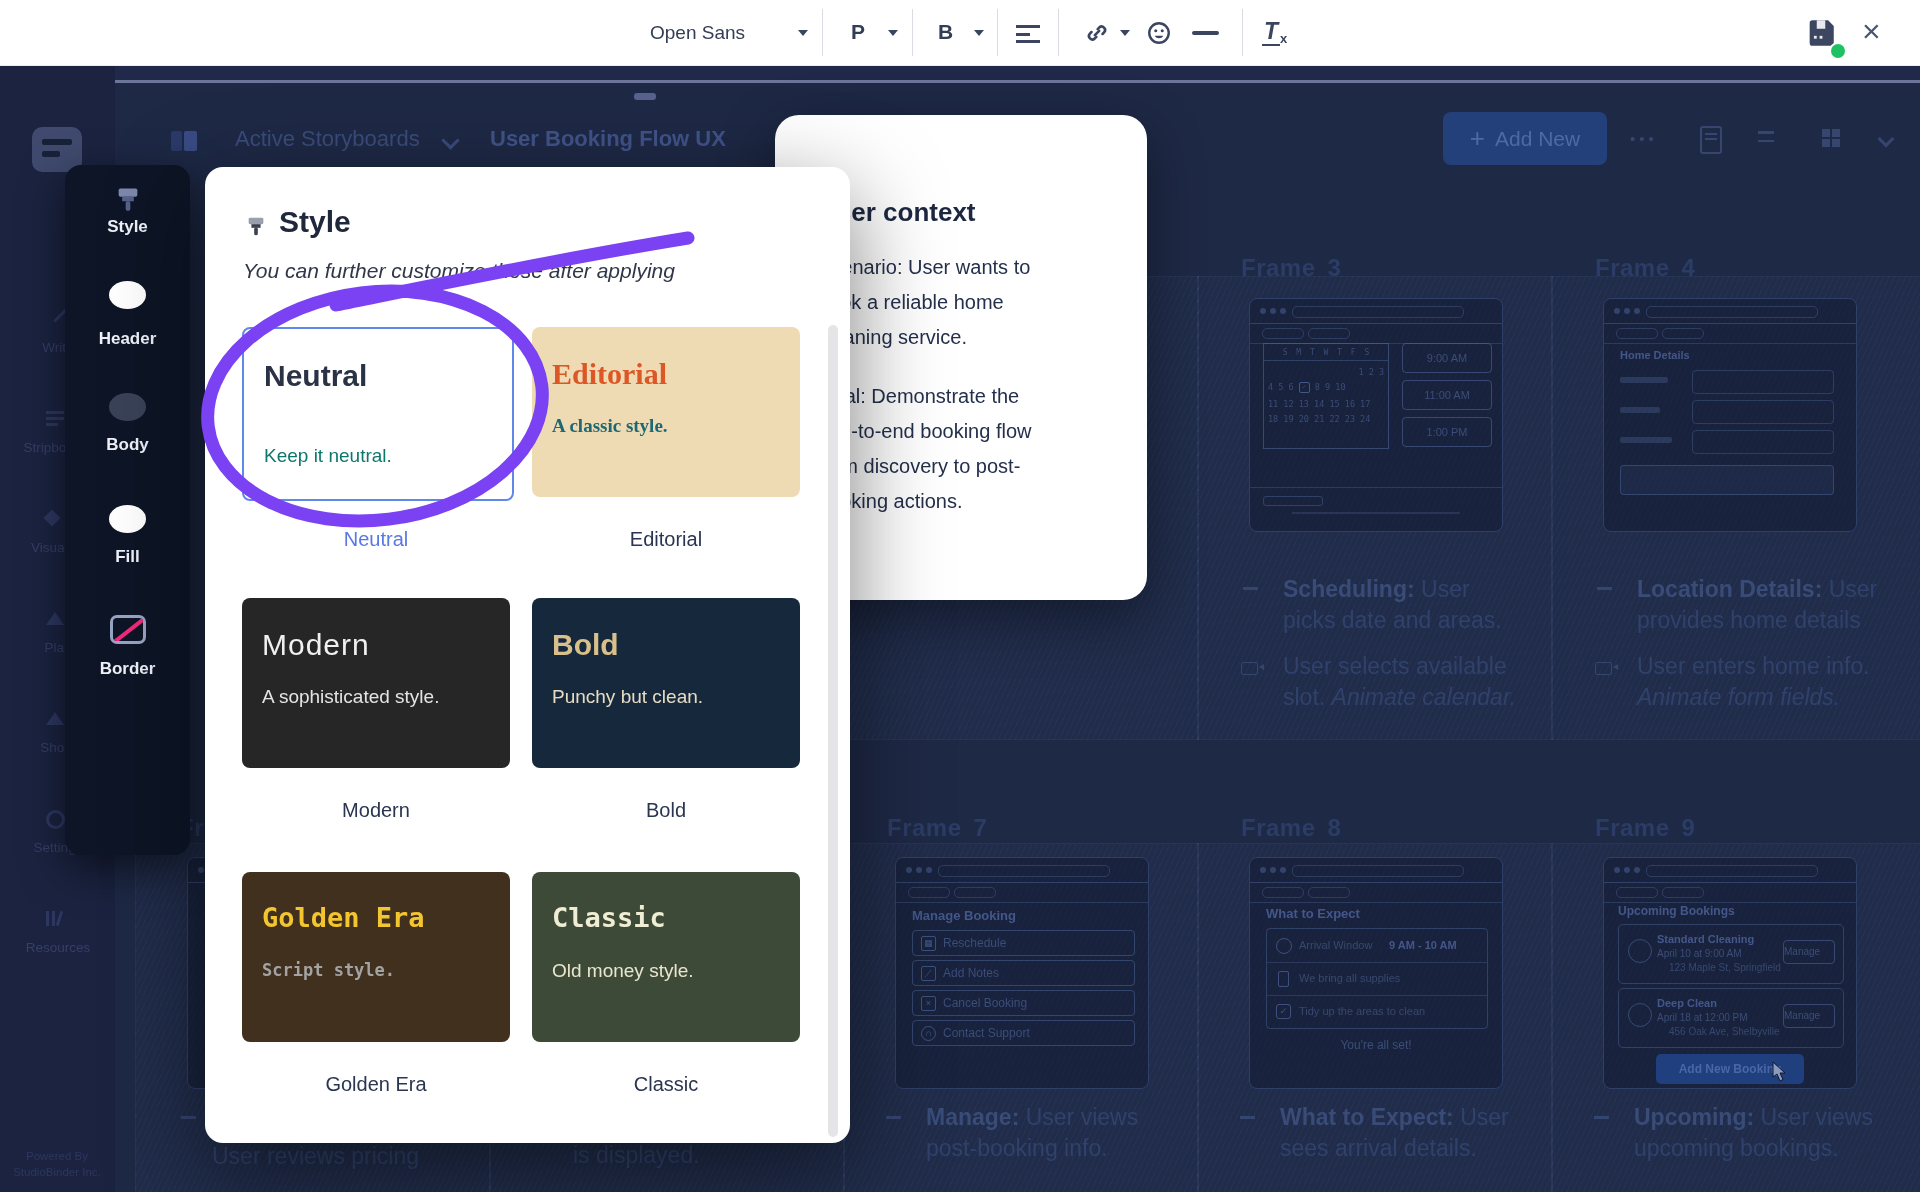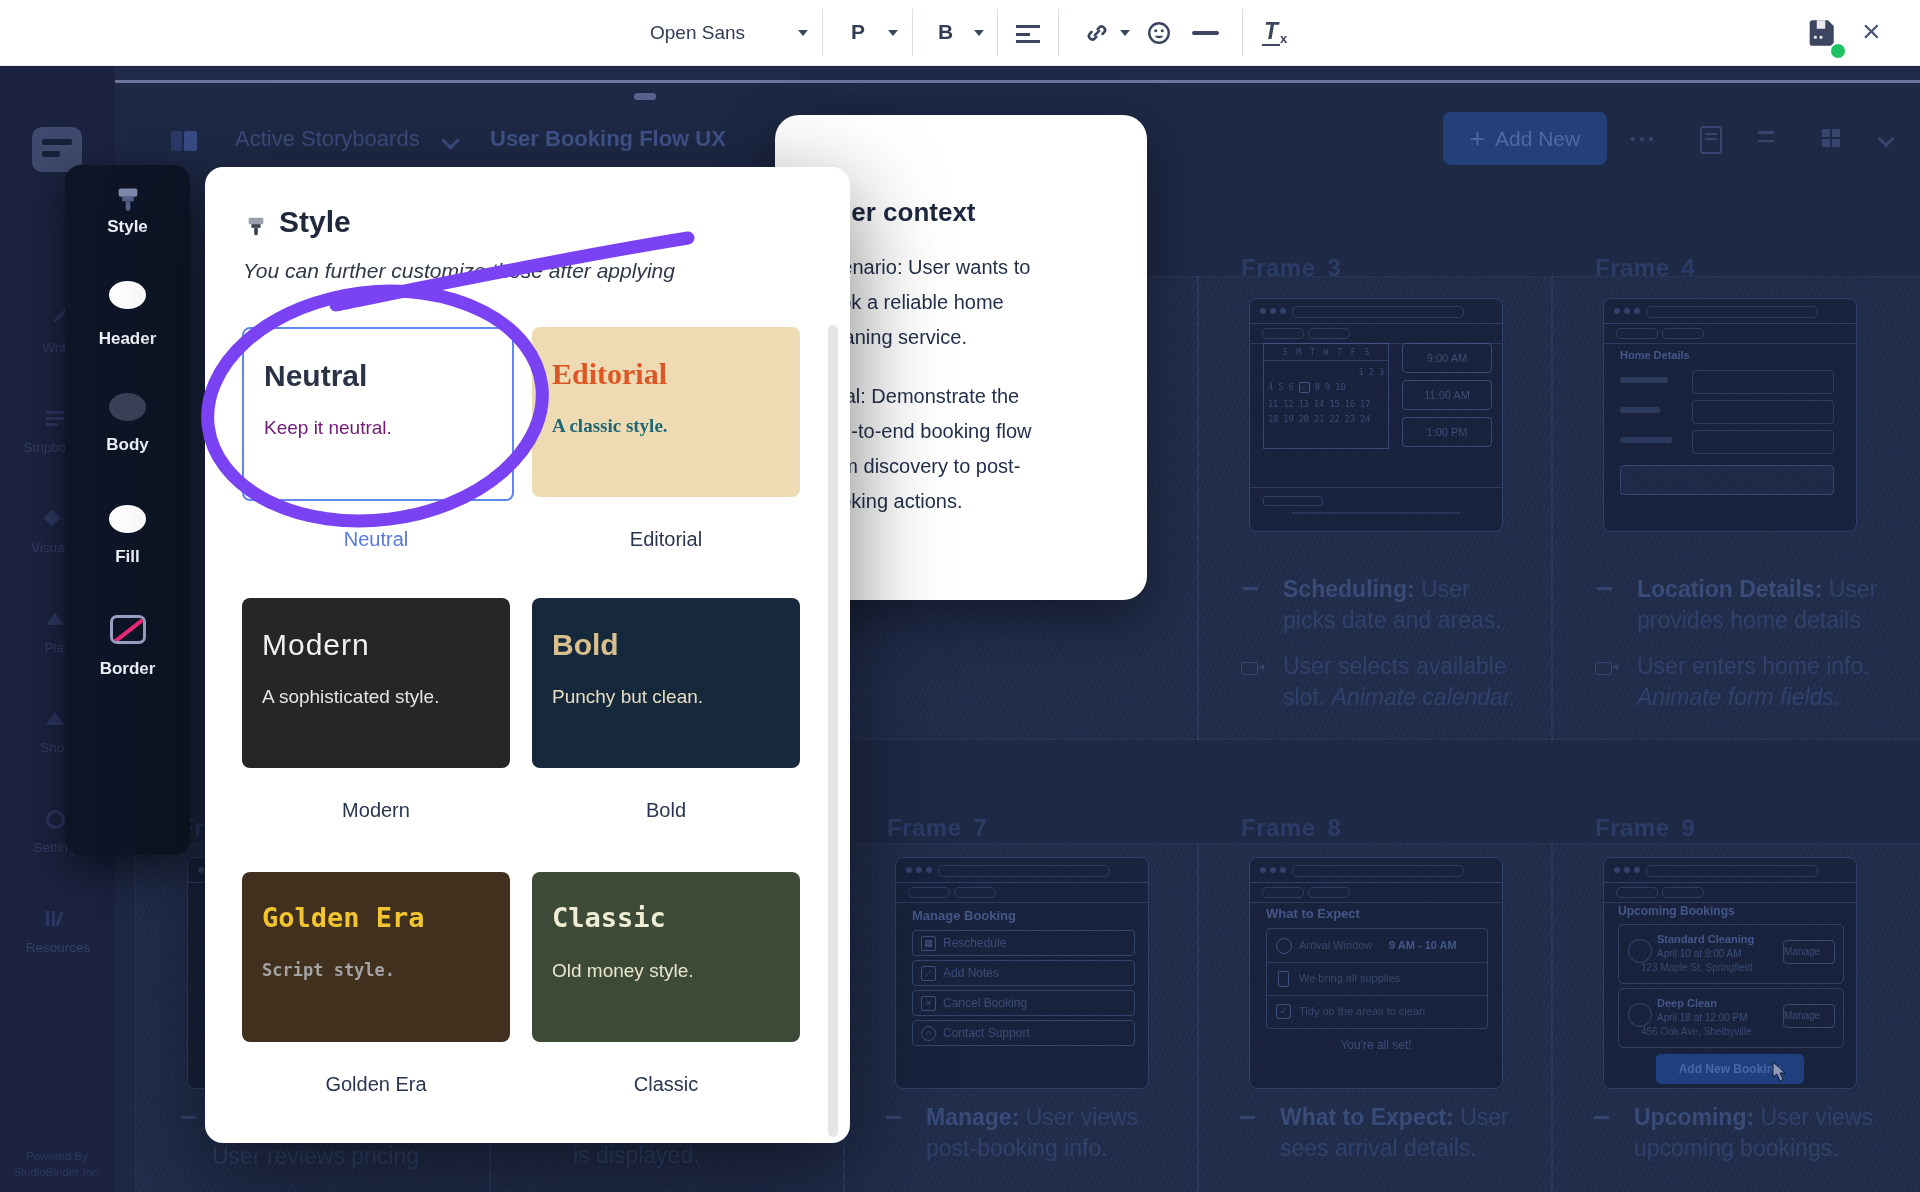--- a/index.html
+++ b/index.html
@@ -62,21 +62,21 @@
   .cal .wk{font-size:8.5px;padding:0 4px;margin-top:5.5px;white-space:nowrap;}
   .cal .ck{display:inline-block;width:9px;height:9px;border:1px solid #44578a;border-radius:2px;
            font-size:7px;line-height:9px;text-align:center;vertical-align:middle;}
   .slot{position:absolute;left:152px;width:88px;height:28px;border:1px solid rgba(86,112,168,0.5);
         border-radius:4px;color:#3b4d78;font-size:11px;display:flex;align-items:center;justify-content:center;}
 
   .bk-card{position:absolute;left:14px;width:224px;height:58px;border:1px solid rgba(86,112,168,0.4);border-radius:5px;}
   .bk-card .ic{position:absolute;left:9px;top:14px;width:22px;height:22px;border:1px solid rgba(86,112,168,0.5);border-radius:50%;}
   .bk-card .nm{position:absolute;left:38px;top:8px;font-size:11px;font-weight:bold;color:#44578a;}
   .bk-card .wn{position:absolute;left:38px;top:23px;font-size:10px;color:#3b4d78;}
-  .bk-card .wh{position:absolute;left:22px;top:37px;font-size:10px;color:#37486f;text-align:center;}
+  .bk-card .wh{position:absolute;left:50px;top:37px;font-size:10px;color:#37486f;text-align:center;}
   .bk-card .mg{position:absolute;left:164px;top:15px;width:50px;height:22px;border:1px solid rgba(86,112,168,0.5);
                border-radius:4px;font-size:10px;color:#3b4d78;text-align:left;line-height:22px;}
 
   
   .panel{position:absolute;left:65px;top:165px;width:125px;height:690px;background:#0d1526;
          border-radius:16px;z-index:40;box-shadow:0 14px 44px rgba(0,0,0,.55);}
   .pn-label{position:absolute;left:0;width:125px;text-align:center;color:#eef1f8;font-size:17px;font-weight:bold;}
   .pn-circle{position:absolute;left:44px;width:37px;height:28px;border-radius:50%;}
 
   
@@ -392,21 +392,21 @@
     <svg class="abs" style="left:40px;top:48px;" width="22" height="22" viewBox="0 0 24 24">
       <rect x="4" y="3" width="16" height="7" rx="1.5" fill="#9aa0ab"></rect>
       <rect x="7" y="10" width="10" height="4" fill="#3c424e"></rect>
       <rect x="10" y="14" width="4" height="8" rx="1.5" fill="#3c424e"></rect>
     </svg>
     <div class="md-title">Style</div>
     <div class="md-sub">You can further customize these after applying</div>
 
     <div class="card" style="left:37px;top:160px;background:#ffffff;border:2.5px solid #6088ea;">
       <div class="ct" style="color:#2a3245;">Neutral</div>
-      <div class="cg" style="color:#701a75;">Keep it neutral.</div>
+      <div class="cg" style="color:#0f766e;margin-top:28px;">Keep it neutral.</div>
     </div>
     <div class="card" style="left:327px;top:160px;background:#eedbb4;">
       <div class="ct" style="color:#dc5626;font-family:'Liberation Serif',serif;">Editorial</div>
       <div class="cg" style="color:#1f6873;font-family:'Liberation Serif',serif;font-weight:bold;">A classic style.</div>
     </div>
     <div class="card-lb" style="left:37px;top:361px;color:#5a78e4;">Neutral</div>
     <div class="card-lb" style="left:327px;top:361px;">Editorial</div>
 
     <div class="card" style="left:37px;top:431px;background:#262626;">
       <div class="ct" style="color:#f0f0f0;font-weight:normal;letter-spacing:1px;">Modern</div>

